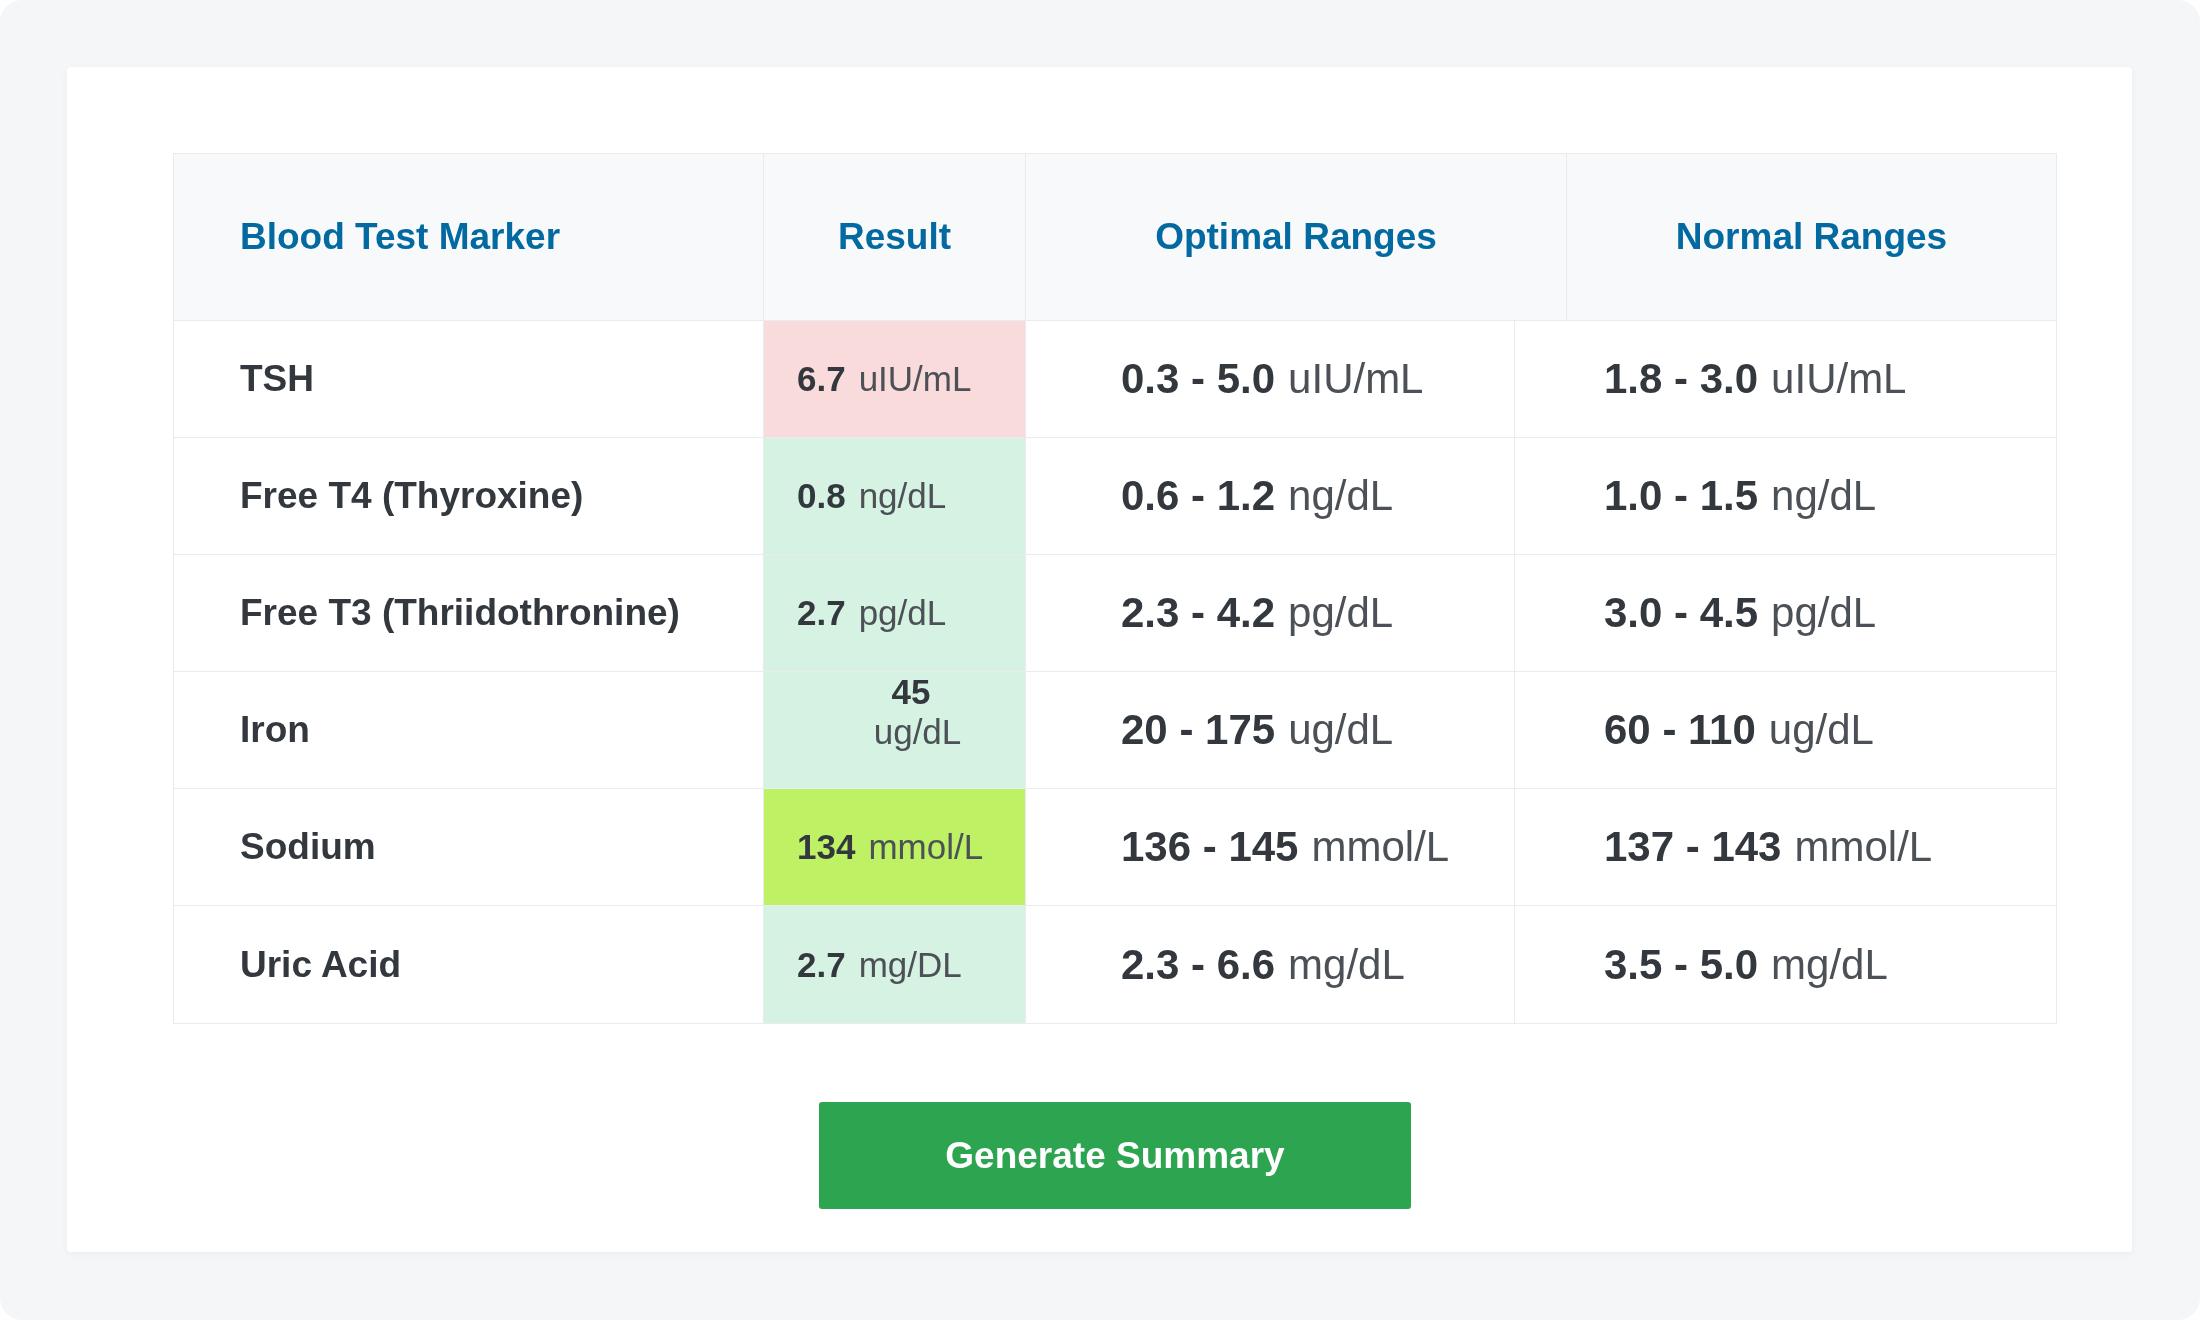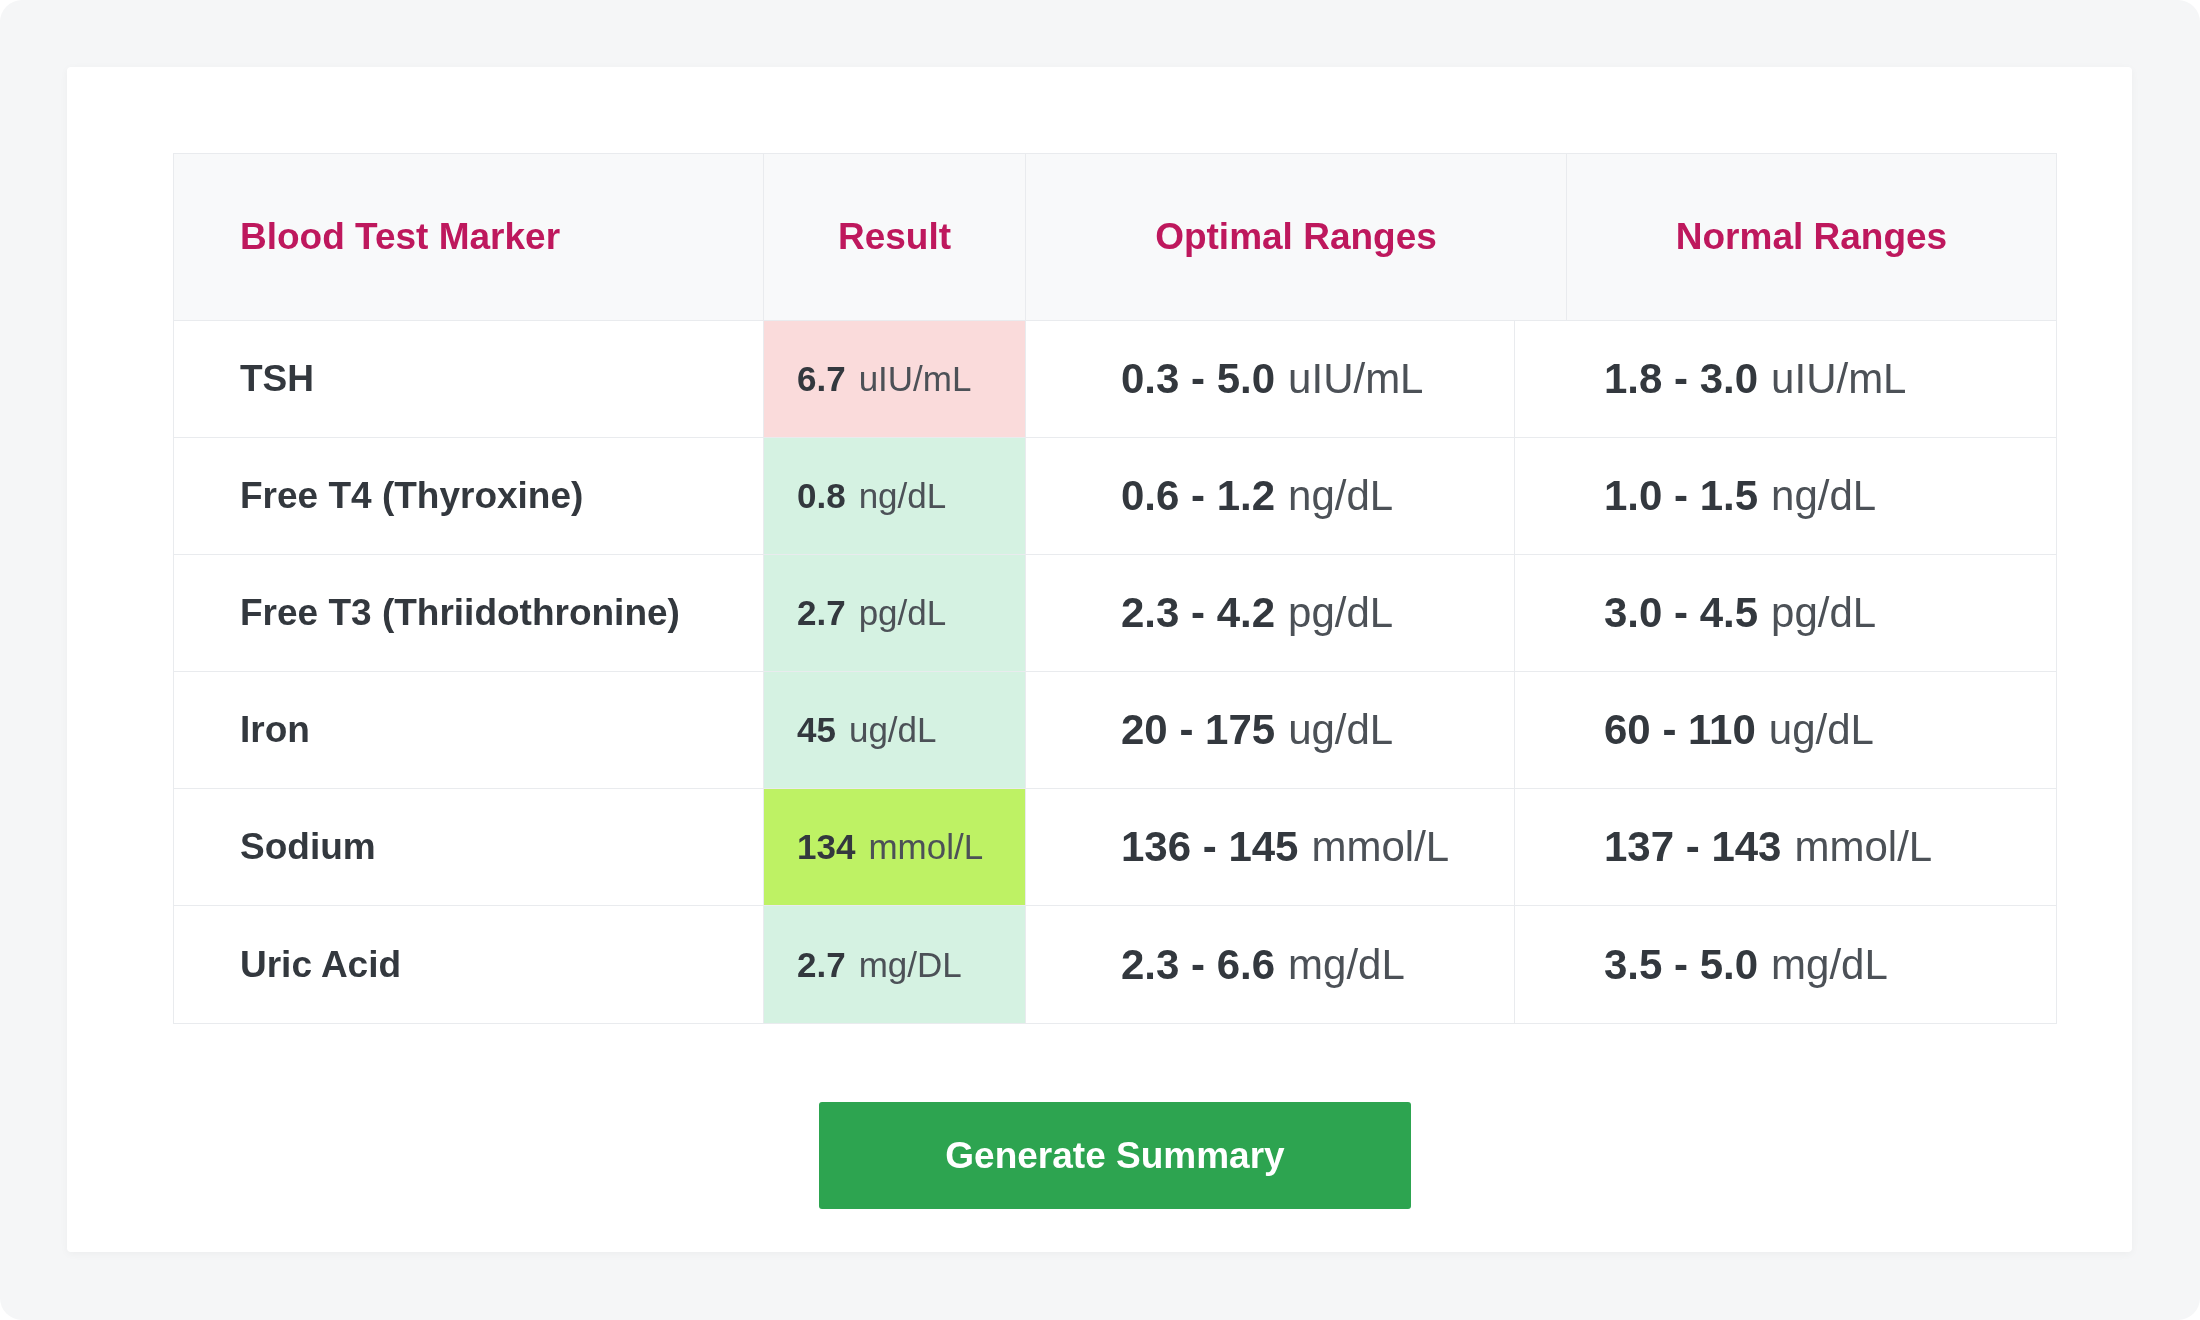--- a/index.html
+++ b/index.html
@@ -31,21 +31,21 @@
     overflow: hidden; white-space: nowrap;
   }
   .th:last-child, .td:last-child { border-right: none; }
   .tr:last-child .td { border-bottom: none; }
 
   .col-marker  { flex: 0 0 590px; }
   .col-result  { flex: 0 0 262px; }
   .col-normal  { flex: 0 0 489px; }
   .col-optimal { flex: 1 1 auto; }
 
-  .th { font-size: 37px; font-weight: 600; color: #be185d; justify-content: center; }
+  .th { font-size: 37px; font-weight: 600; color: #0369a1; justify-content: center; }
   .th.col-marker { justify-content: flex-start; padding-left: 66px; }
 
   .td.marker { font-size: 37px; font-weight: 700; color: #33383e; padding-left: 66px; }
 
   .td.result { padding-left: 33px; font-size: 35px; }
   .td.range  { font-size: 42px; }
   .td.col-normal  { padding-left: 95px; }
   .td.col-optimal { padding-left: 89px; }
 
   .val  { font-weight: 700; color: #33383e; }
@@ -116,21 +116,21 @@
       <span class="unit">pg/dL</span>
     </div>
     <div class="td range col-optimal">
       <span class="val">3.0 - 4.5</span>
       <span class="unit">pg/dL</span>
     </div>
   </div>
 
   <div class="tr">
     <div class="td marker col-marker">Iron</div>
-    <div class="td result col-result" style="background: rgb(213, 242, 226);">
+    <div class="td result col-result" style="background: rgb(213, 242, 226); flex-direction: column;">
       <span class="val">45</span>
       <span class="unit">ug/dL</span>
     </div>
     <div class="td range col-normal">
       <span class="val">20 - 175</span>
       <span class="unit">ug/dL</span>
     </div>
     <div class="td range col-optimal">
       <span class="val">60 - 110</span>
       <span class="unit">ug/dL</span>

